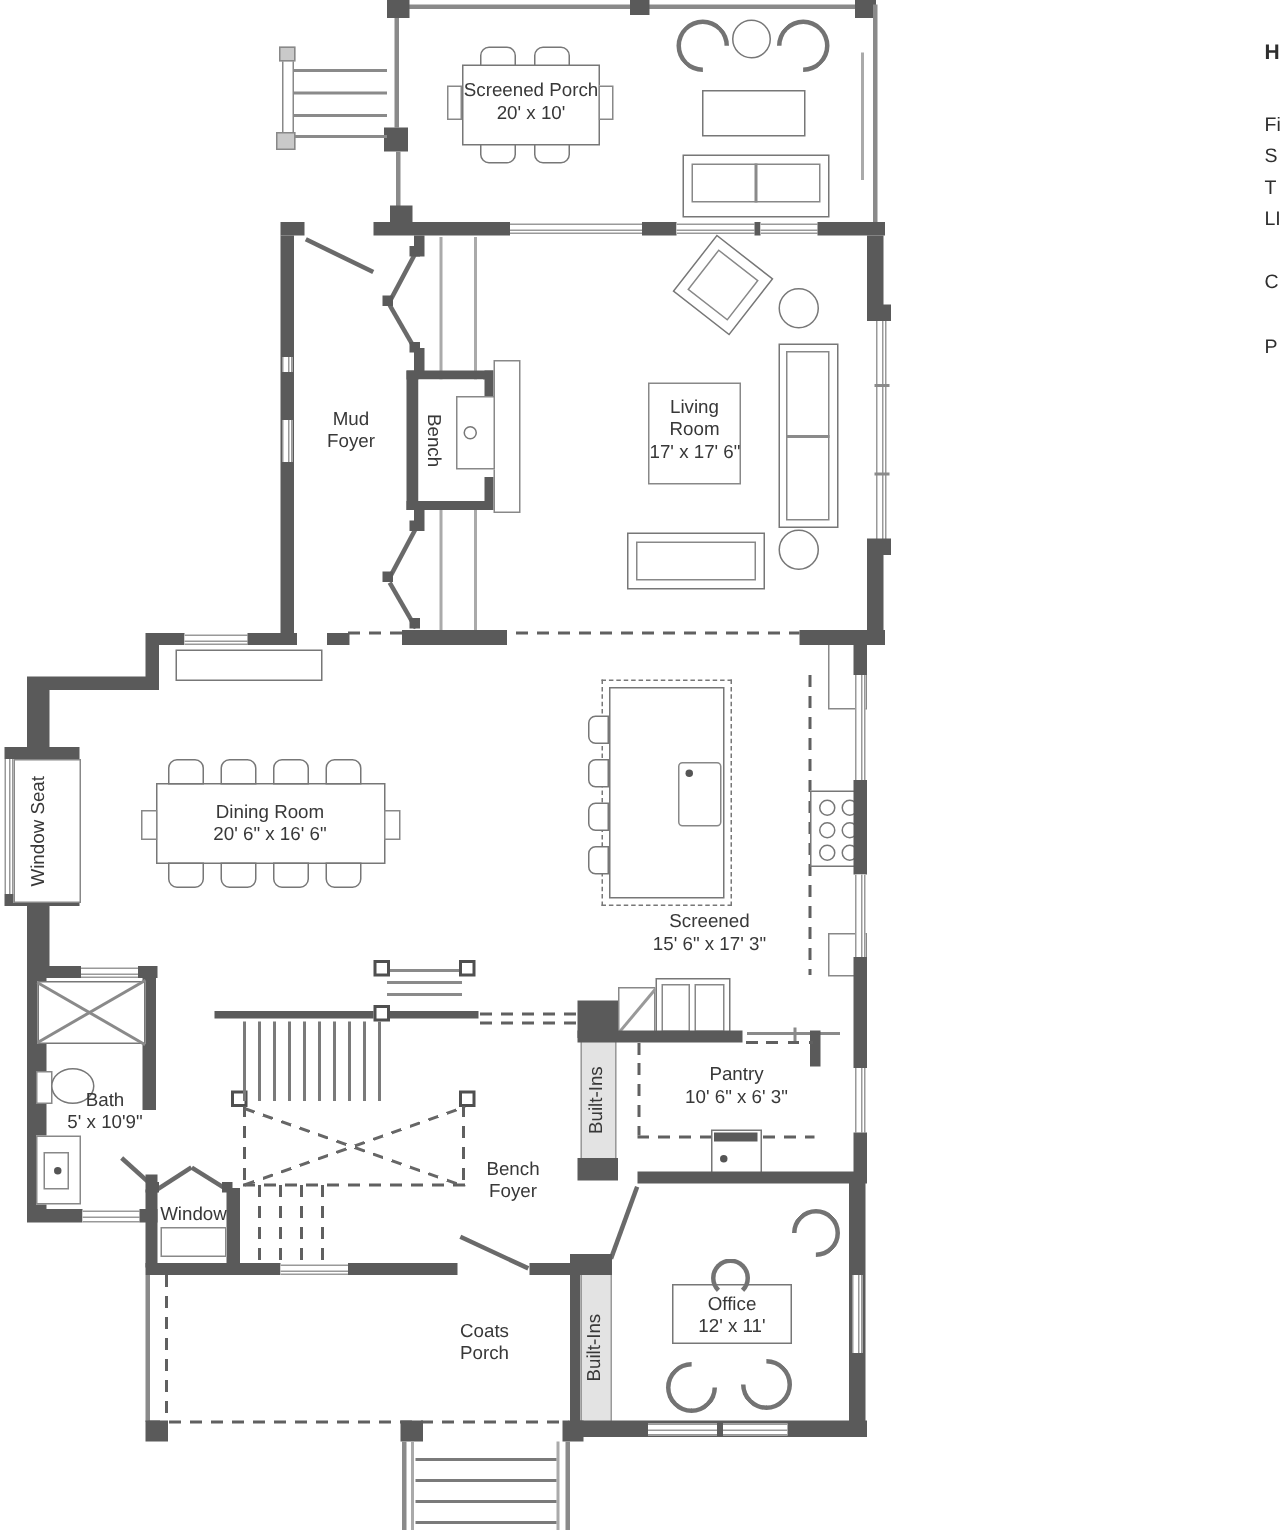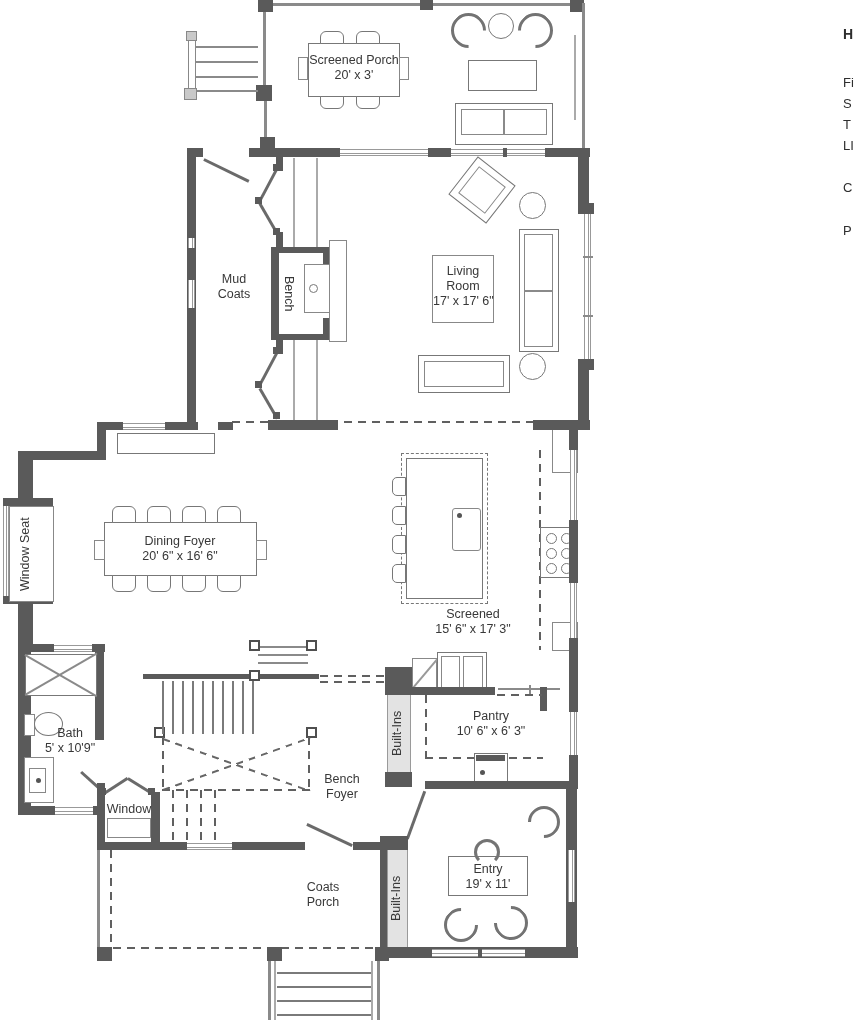--- a/index.html
+++ b/index.html
@@ -64,21 +64,21 @@
 
   <div class="furn" style="left:308px;top:43px;width:92px;height:54px"></div>
   <div class="furn2" style="left:298px;top:57px;width:10px;height:23px"></div>
   <div class="furn2" style="left:399px;top:57px;width:10px;height:23px"></div>
   <div class="chair-t" style="left:320px;top:31px;width:24px;height:13px"></div>
   <div class="chair-t" style="left:356px;top:31px;width:24px;height:13px"></div>
   <div class="chair-b" style="left:320px;top:96px;width:24px;height:13px"></div>
   <div class="chair-b" style="left:356px;top:96px;width:24px;height:13px"></div>
   <div class="lbl" style="left:306px;top:53px;width:96px">
     <div class="dim">Screened Porch</div>
-    <div class="dim">20' x 3'</div>
+    <div class="dim">20' x 10'</div>
   </div>
 
   <div class="hs" style="left:451px;top:13px;width:35px;height:35px;transform:rotate(-45deg)"></div>
   <div class="hs" style="left:518px;top:13px;width:35px;height:35px;transform:rotate(45deg)"></div>
   <div class="circ" style="left:488px;top:13px;width:26px;height:26px"></div>
   <div class="furn" style="left:468px;top:60px;width:69px;height:31px"></div>
   <div class="furn" style="left:455px;top:103px;width:98px;height:42px"></div>
   <div class="furn2" style="left:461px;top:109px;width:86px;height:26px"></div>
   <div class="ln" style="left:503px;top:109px;width:2px;height:26px"></div>
 
@@ -90,21 +90,21 @@
   <div class="w" style="left:503px;top:148px;width:4px;height:9px"></div>
   <div class="win-h" style="left:507px;top:149px;width:38px;height:7px"></div>
   <div class="w" style="left:545px;top:148px;width:45px;height:9px"></div>
   <div class="w" style="left:260px;top:137px;width:15px;height:12px"></div>
   <div class="diag" style="left:204px;top:158px;width:50px;transform:rotate(26deg)"></div>
 
   <div class="w" style="left:187px;top:157px;width:9px;height:266px"></div>
   <div class="win-v" style="left:188px;top:238px;width:7px;height:10px"></div>
   <div class="win-v" style="left:188px;top:280px;width:7px;height:28px"></div>
   <div class="lbl" style="left:210px;top:272px;width:48px">
-    <span>Mud Coats</span>
+    <span>Mud Foyer</span>
   </div>
 
   <div class="thinln" style="left:293px;top:158px;width:2px;height:262px"></div>
   <div class="thinln" style="left:316px;top:158px;width:2px;height:262px"></div>
   <div class="w" style="left:276px;top:157px;width:7px;height:14px"></div>
   <div class="diag" style="left:277px;top:168px;width:36px;transform:rotate(118deg)"></div>
   <div class="diag" style="left:260px;top:202px;width:35px;transform:rotate(60deg)"></div>
   <div class="w" style="left:273px;top:164px;width:7px;height:7px"></div>
   <div class="w" style="left:255px;top:197px;width:7px;height:7px"></div>
   <div class="w" style="left:273px;top:228px;width:7px;height:7px"></div>
@@ -178,21 +178,21 @@
   <div class="furn2" style="left:256px;top:540px;width:11px;height:20px"></div>
   <div class="chair-t" style="left:112px;top:506px;width:24px;height:17px"></div>
   <div class="chair-t" style="left:147px;top:506px;width:24px;height:17px"></div>
   <div class="chair-t" style="left:182px;top:506px;width:24px;height:17px"></div>
   <div class="chair-t" style="left:217px;top:506px;width:24px;height:17px"></div>
   <div class="chair-b" style="left:112px;top:575px;width:24px;height:17px"></div>
   <div class="chair-b" style="left:147px;top:575px;width:24px;height:17px"></div>
   <div class="chair-b" style="left:182px;top:575px;width:24px;height:17px"></div>
   <div class="chair-b" style="left:217px;top:575px;width:24px;height:17px"></div>
   <div class="lbl" style="left:125px;top:534px;width:110px">
-    <div class="dim">Dining Foyer</div>
+    <div class="dim">Dining Room</div>
     <div class="dim">20' 6" x 16' 6"</div>
   </div>
 
   <div class="dashrect" style="left:401px;top:453px;width:87px;height:151px"></div>
   <div class="furn" style="left:406px;top:458px;width:77px;height:141px"></div>
   <div class="stool" style="left:392px;top:477px;width:14px;height:19px"></div>
   <div class="stool" style="left:392px;top:506px;width:14px;height:19px"></div>
   <div class="stool" style="left:392px;top:535px;width:14px;height:19px"></div>
   <div class="stool" style="left:392px;top:564px;width:14px;height:19px"></div>
   <div class="furn2" style="left:452px;top:508px;width:29px;height:43px;border-radius:3px"></div>
@@ -309,22 +309,22 @@
   <div class="diag" style="left:425px;top:790px;width:51px;transform:rotate(110deg)"></div>
 
   <div class="w" style="left:380px;top:836px;width:28px;height:8px"></div>
   <div class="w" style="left:380px;top:844px;width:7px;height:111px"></div>
   <div class="strip" style="left:387px;top:844px;width:21px;height:108px"></div>
   <div class="vlbl" style="left:389px;top:856px;height:85px">
     <span>Built-Ins</span>
   </div>
   <div class="furn" style="left:448px;top:856px;width:80px;height:40px"></div>
   <div class="lbl" style="left:448px;top:862px;width:80px">
-    <div class="dim">Entry</div>
-    <div class="dim">19' x 11'</div>
+    <div class="dim">Office</div>
+    <div class="dim">12' x 11'</div>
   </div>
   <div class="hs" style="left:474px;top:839px;width:26px;height:26px"></div>
   <div class="hs" style="left:528px;top:806px;width:32px;height:32px;transform:rotate(45deg)"></div>
   <div class="hs" style="left:444px;top:908px;width:34px;height:34px;transform:rotate(-135deg)"></div>
   <div class="hs" style="left:494px;top:906px;width:34px;height:34px;transform:rotate(135deg)"></div>
   <div class="w" style="left:566px;top:785px;width:11px;height:170px"></div>
   <div class="win-v" style="left:568px;top:850px;width:7px;height:52px"></div>
   <div class="w" style="left:380px;top:947px;width:198px;height:11px"></div>
   <div class="win-h" style="left:432px;top:949px;width:46px;height:8px"></div>
   <div class="win-h" style="left:482px;top:949px;width:43px;height:8px"></div>

